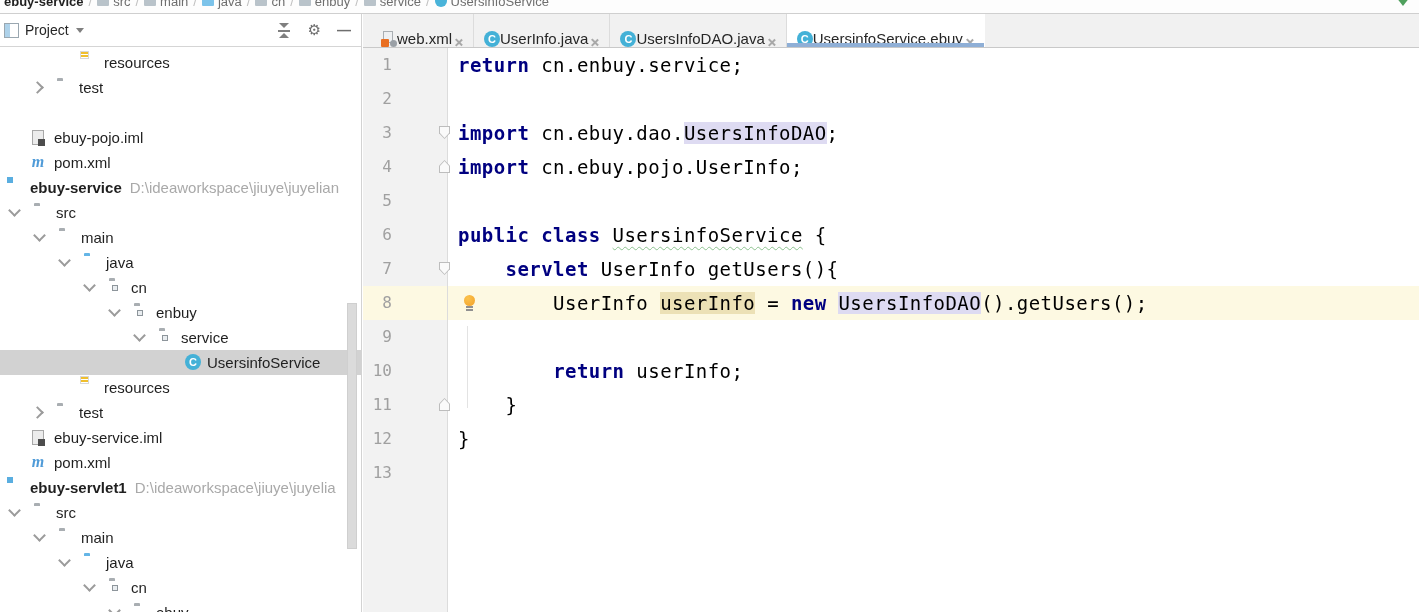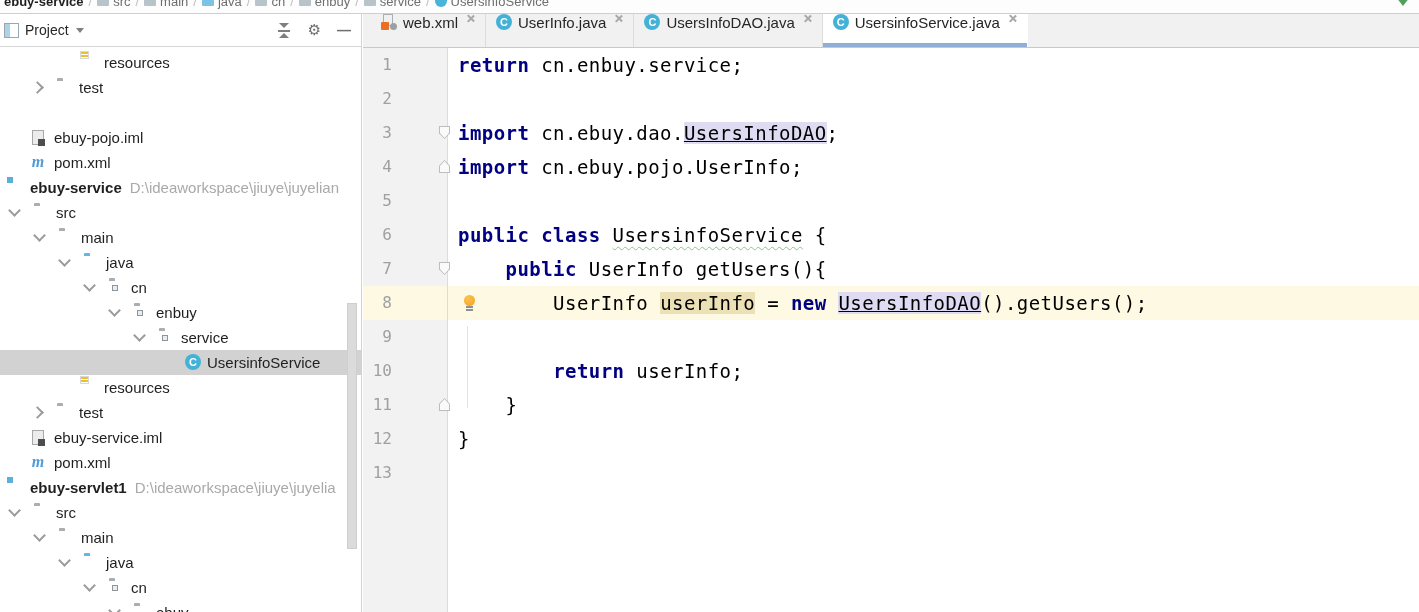--- a/index.html
+++ b/index.html
@@ -68,21 +68,21 @@
           line-height:16px;text-align:center;top:4px;position:absolute;font-weight:bold;}
   .tlabel{position:absolute;}
   .tlabel.bold{font-weight:bold;}
   .tpath{color:#a9a9a9;margin-left:8px;font-weight:normal;}
   .vscroll{position:absolute;left:347px;top:289px;width:10px;height:246px;background:#dbdbdb;border:1px solid #cfcfcf;box-sizing:border-box;}
 
   
   #editor{position:absolute;left:363px;top:14px;right:0;bottom:0;}
   .tabbar{position:absolute;left:0;top:0;right:0;height:33px;background:#f1f1f1;
           border-bottom:1px solid #c9c9c9;display:flex;padding-left:8px;box-sizing:content-box;}
-  .tab{display:flex;align-items:flex-start;height:33px;padding:0 10px;gap:6px;font-size:15px;color:#262626;
+  .tab{display:flex;align-items:flex-end;height:33px;padding:0 10px;font-size:15px;color:#262626;
        border-right:1px solid #dcdcdc;position:relative;}
   .tab.active{background:#fff;border-right-color:transparent;}
   .tab.active::after{content:"";position:absolute;left:0;right:0;bottom:0;height:4px;background:#8fafd6;}
   .tab .cls-ic{position:static;flex:0 0 auto;}
   .close-x{position:relative;width:9px;height:9px;margin-left:2px;}
   .close-x::before,.close-x::after{content:"";position:absolute;left:4px;top:0;width:1.5px;height:9px;background:#a8a8a8;}
   .close-x::before{transform:rotate(45deg);}
   .close-x::after{transform:rotate(-45deg);}
   .webxml-ic{position:relative;width:16px;height:16px;}
   .webxml-ic .pg{position:absolute;left:2px;top:0;width:10px;height:12px;background:#eef0f2;border:1px solid #a9aeb2;box-sizing:border-box;}
@@ -92,21 +92,21 @@
   .codearea{position:absolute;left:0;top:34px;right:0;bottom:0;background:#fff;overflow:hidden;}
   .gutterbg{position:absolute;left:0;top:0;bottom:0;width:84px;background:#f2f2f2;}
   .gutterline{position:absolute;left:84px;top:0;bottom:0;width:1px;background:#dcdcdc;}
   .curline{position:absolute;left:0;right:0;top:238px;height:34px;background:#fdf9e2;}
   .cline{position:absolute;left:0;right:0;height:34px;line-height:34px;}
   .lnum{position:absolute;left:0;width:29px;text-align:right;color:#a0a0a0;
         font-family:"DejaVu Sans Mono",monospace;font-size:16px;}
   .ctext{position:absolute;left:95px;white-space:pre;color:#000;
          font-family:"DejaVu Sans Mono",monospace;font-size:19px;letter-spacing:.45px;}
   .kw{color:#000080;font-weight:bold;}
-  .hl-lav{background:#dedbf2;text-decoration:underline;}
+  .hl-lav{background:#dedbf2;}
   .hl-tan{background:#ece1b6;}
   .wavy{text-decoration:underline;text-decoration-style:wavy;text-decoration-color:#8cc28f;
         text-decoration-thickness:1px;text-underline-offset:4px;}
   .fold-mark{position:absolute;left:76px;width:11px;height:13px;background:#bdbdbd;}
   .fold-mark::after{content:"";position:absolute;left:1px;top:1px;right:1px;bottom:1px;background:#fafafa;}
   .fm-down,.fm-down::after{clip-path:polygon(0 0,100% 0,100% 55%,50% 100%,0 55%);}
   .fm-up,.fm-up::after{clip-path:polygon(50% 0,100% 45%,100% 100%,0 100%,0 45%);}
   .bulb{position:absolute;left:100px;width:13px;height:17px;}
   .bulb::before{content:"";position:absolute;left:1px;top:0;width:11px;height:11px;border-radius:50%;
                 background:radial-gradient(circle at 35% 30%,#fbc24d,#f2a128);}
@@ -238,21 +238,21 @@
         <span>UserInfo.java</span>
         <span class="close-x"></span>
       </div>
       <div class="tab">
         <span class="cls-ic">C</span>
         <span>UsersInfoDAO.java</span>
         <span class="close-x"></span>
       </div>
       <div class="tab active">
         <span class="cls-ic">C</span>
-        <span>UsersinfoService.java</span>
+        <span>UsersinfoService.ebuy</span>
         <span class="close-x"></span>
       </div>
     </div>
 
     <div class="codearea">
       <div class="gutterbg"></div>
       <div class="curline"></div>
       <div class="gutterline"></div>
       <div class="indent-guide"></div>
 
@@ -273,21 +273,21 @@
         </div>
       <div class="cline" style="top:136px">
           <span class="lnum">5</span>
         </div>
       <div class="cline" style="top:170px">
           <span class="lnum">6</span>
           <span class="ctext"><span class="kw">public class</span><span> </span><span class="wavy">UsersinfoService</span><span> {</span></span>
         </div>
       <div class="cline" style="top:204px">
           <span class="lnum">7</span>
-          <span class="ctext"><span>    </span><span class="kw">public</span><span> UserInfo getUsers(){</span></span>
+          <span class="ctext"><span>    </span><span class="kw">servlet</span><span> UserInfo getUsers(){</span></span>
         </div>
       <div class="cline" style="top:238px">
           <span class="lnum">8</span>
           <span class="ctext"><span>        UserInfo </span><span class="hl-tan">userInfo</span><span> = </span><span class="kw">new</span><span> </span><span class="hl-lav">UsersInfoDAO</span><span>().getUsers();</span></span>
         </div>
       <div class="cline" style="top:272px">
           <span class="lnum">9</span>
         </div>
       <div class="cline" style="top:306px">
           <span class="lnum">10</span>

